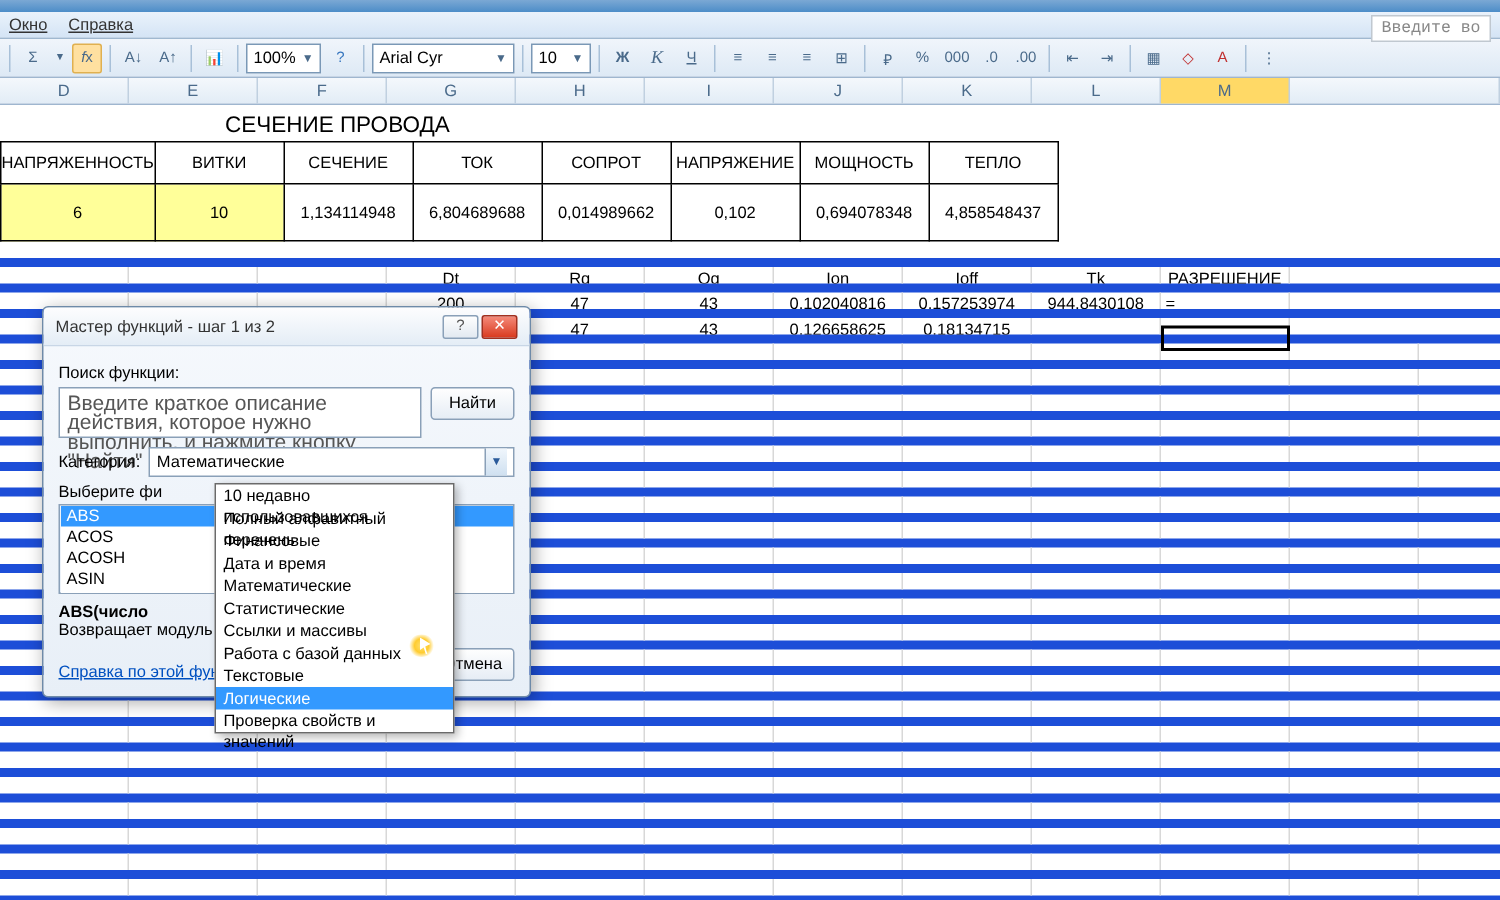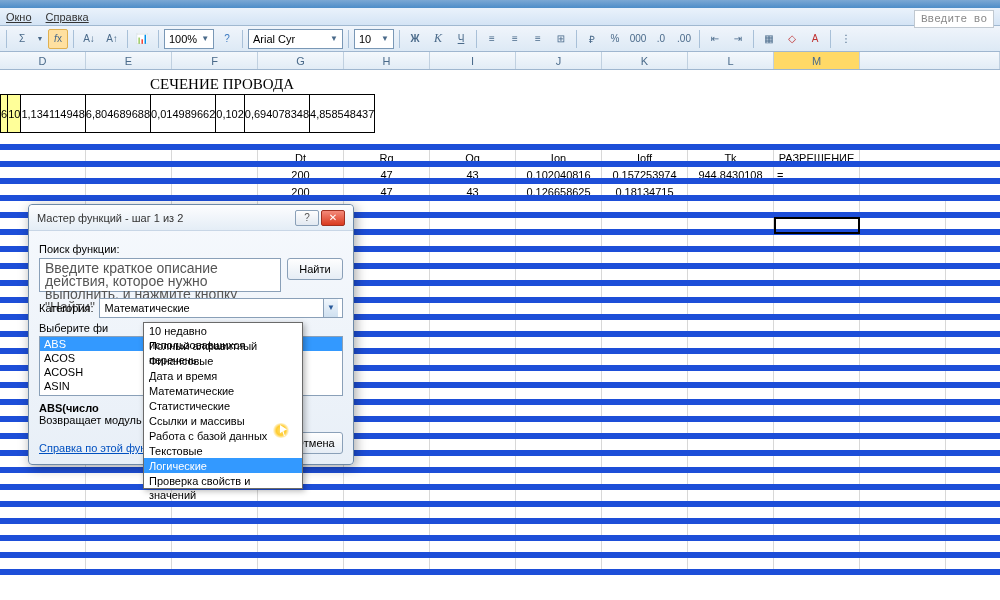--- a/index.html
+++ b/index.html
@@ -23,21 +23,21 @@
 
 .grid{position:relative;background:#fff;}
 .colhead{display:flex;background:linear-gradient(#f4f8fc,#e2ecf6);border-bottom:1px solid #9fb6cf;height:18px;}
 .ch{flex:0 0 86px;border-right:1px solid #c0d0e0;text-align:center;color:#4a6a8a;font-size:11px;line-height:18px;}
 .ch.sel{background:#ffd966;}
 .rows{height:calc(600px - 8px - 18px - 26px - 18px);overflow:hidden;position:relative;}
 .row{display:flex;height:17px;border-bottom:6px solid #1d4ed8;}
 .cell{flex:0 0 86px;border-right:1px solid #d8d8d8;font-size:11px;line-height:17px;text-align:center;overflow:hidden;white-space:nowrap;}
 .cell.left{text-align:left;padding-left:3px;}
 
-.htitle{font-size:15px;font-weight:normal;text-align:left;padding-left:150px;height:20px;line-height:20px;font-family:Liberation Serif, serif;}
+.htitle{font-size:15px;font-weight:normal;text-align:left;padding-left:150px;height:20px;line-height:20px;}
 table.data{border-collapse:collapse;margin-left:0;}
 table.data td{border:1px solid #000;height:28px;font-size:11px;text-align:center;}
 .yel{background:#ffff99;}
 
 .active-cell{position:absolute;border:2px solid #000;pointer-events:none;}
 
 .dialog{position:absolute;left:28px;top:204px;width:326px;background:linear-gradient(#f6f9fd,#e8eff7);border:1px solid #6e8aa8;box-shadow:2px 3px 12px rgba(0,0,0,.35);border-radius:4px;font-size:11px;}
 .dlg-title{height:26px;background:linear-gradient(#fdfdfe,#e4edf6);border-bottom:1px solid #c8d6e6;border-radius:4px 4px 0 0;padding:0 8px;display:flex;align-items:center;}
 .dlg-title .t{color:#333;}
 .dlg-ctrls{margin-left:auto;display:flex;gap:2px;}
@@ -140,20 +140,30 @@
     <div class="ch">L</div>
     <div class="ch sel">M</div>
     <div class="ch" style="flex:1;"></div>
   </div>
   <div class="rows">
     <div style="height:4px;"></div>
     <div class="htitle">СЕЧЕНИЕ ПРОВОДА</div>
 
     <table class="data">
       <tbody>
+          <tr>
+        <td style="width:86px">НАПРЯЖЕННОСТЬ</td>
+        <td style="width:86px">ВИТКИ</td>
+        <td style="width:86px">СЕЧЕНИЕ</td>
+        <td style="width:86px">ТОК</td>
+        <td style="width:86px">СОПРОТ</td>
+        <td style="width:86px">НАПРЯЖЕНИЕ</td>
+        <td style="width:86px">МОЩНОСТЬ</td>
+        <td style="width:86px">ТЕПЛО</td>
+      </tr>
       <tr style="height:38px;">
         <td class="yel">6</td>
         <td class="yel">10</td>
         <td>1,134114948</td>
         <td>6,804689688</td>
         <td>0,014989662</td>
         <td>0,102</td>
         <td>0,694078348</td>
         <td>4,858548437</td>
       </tr>

